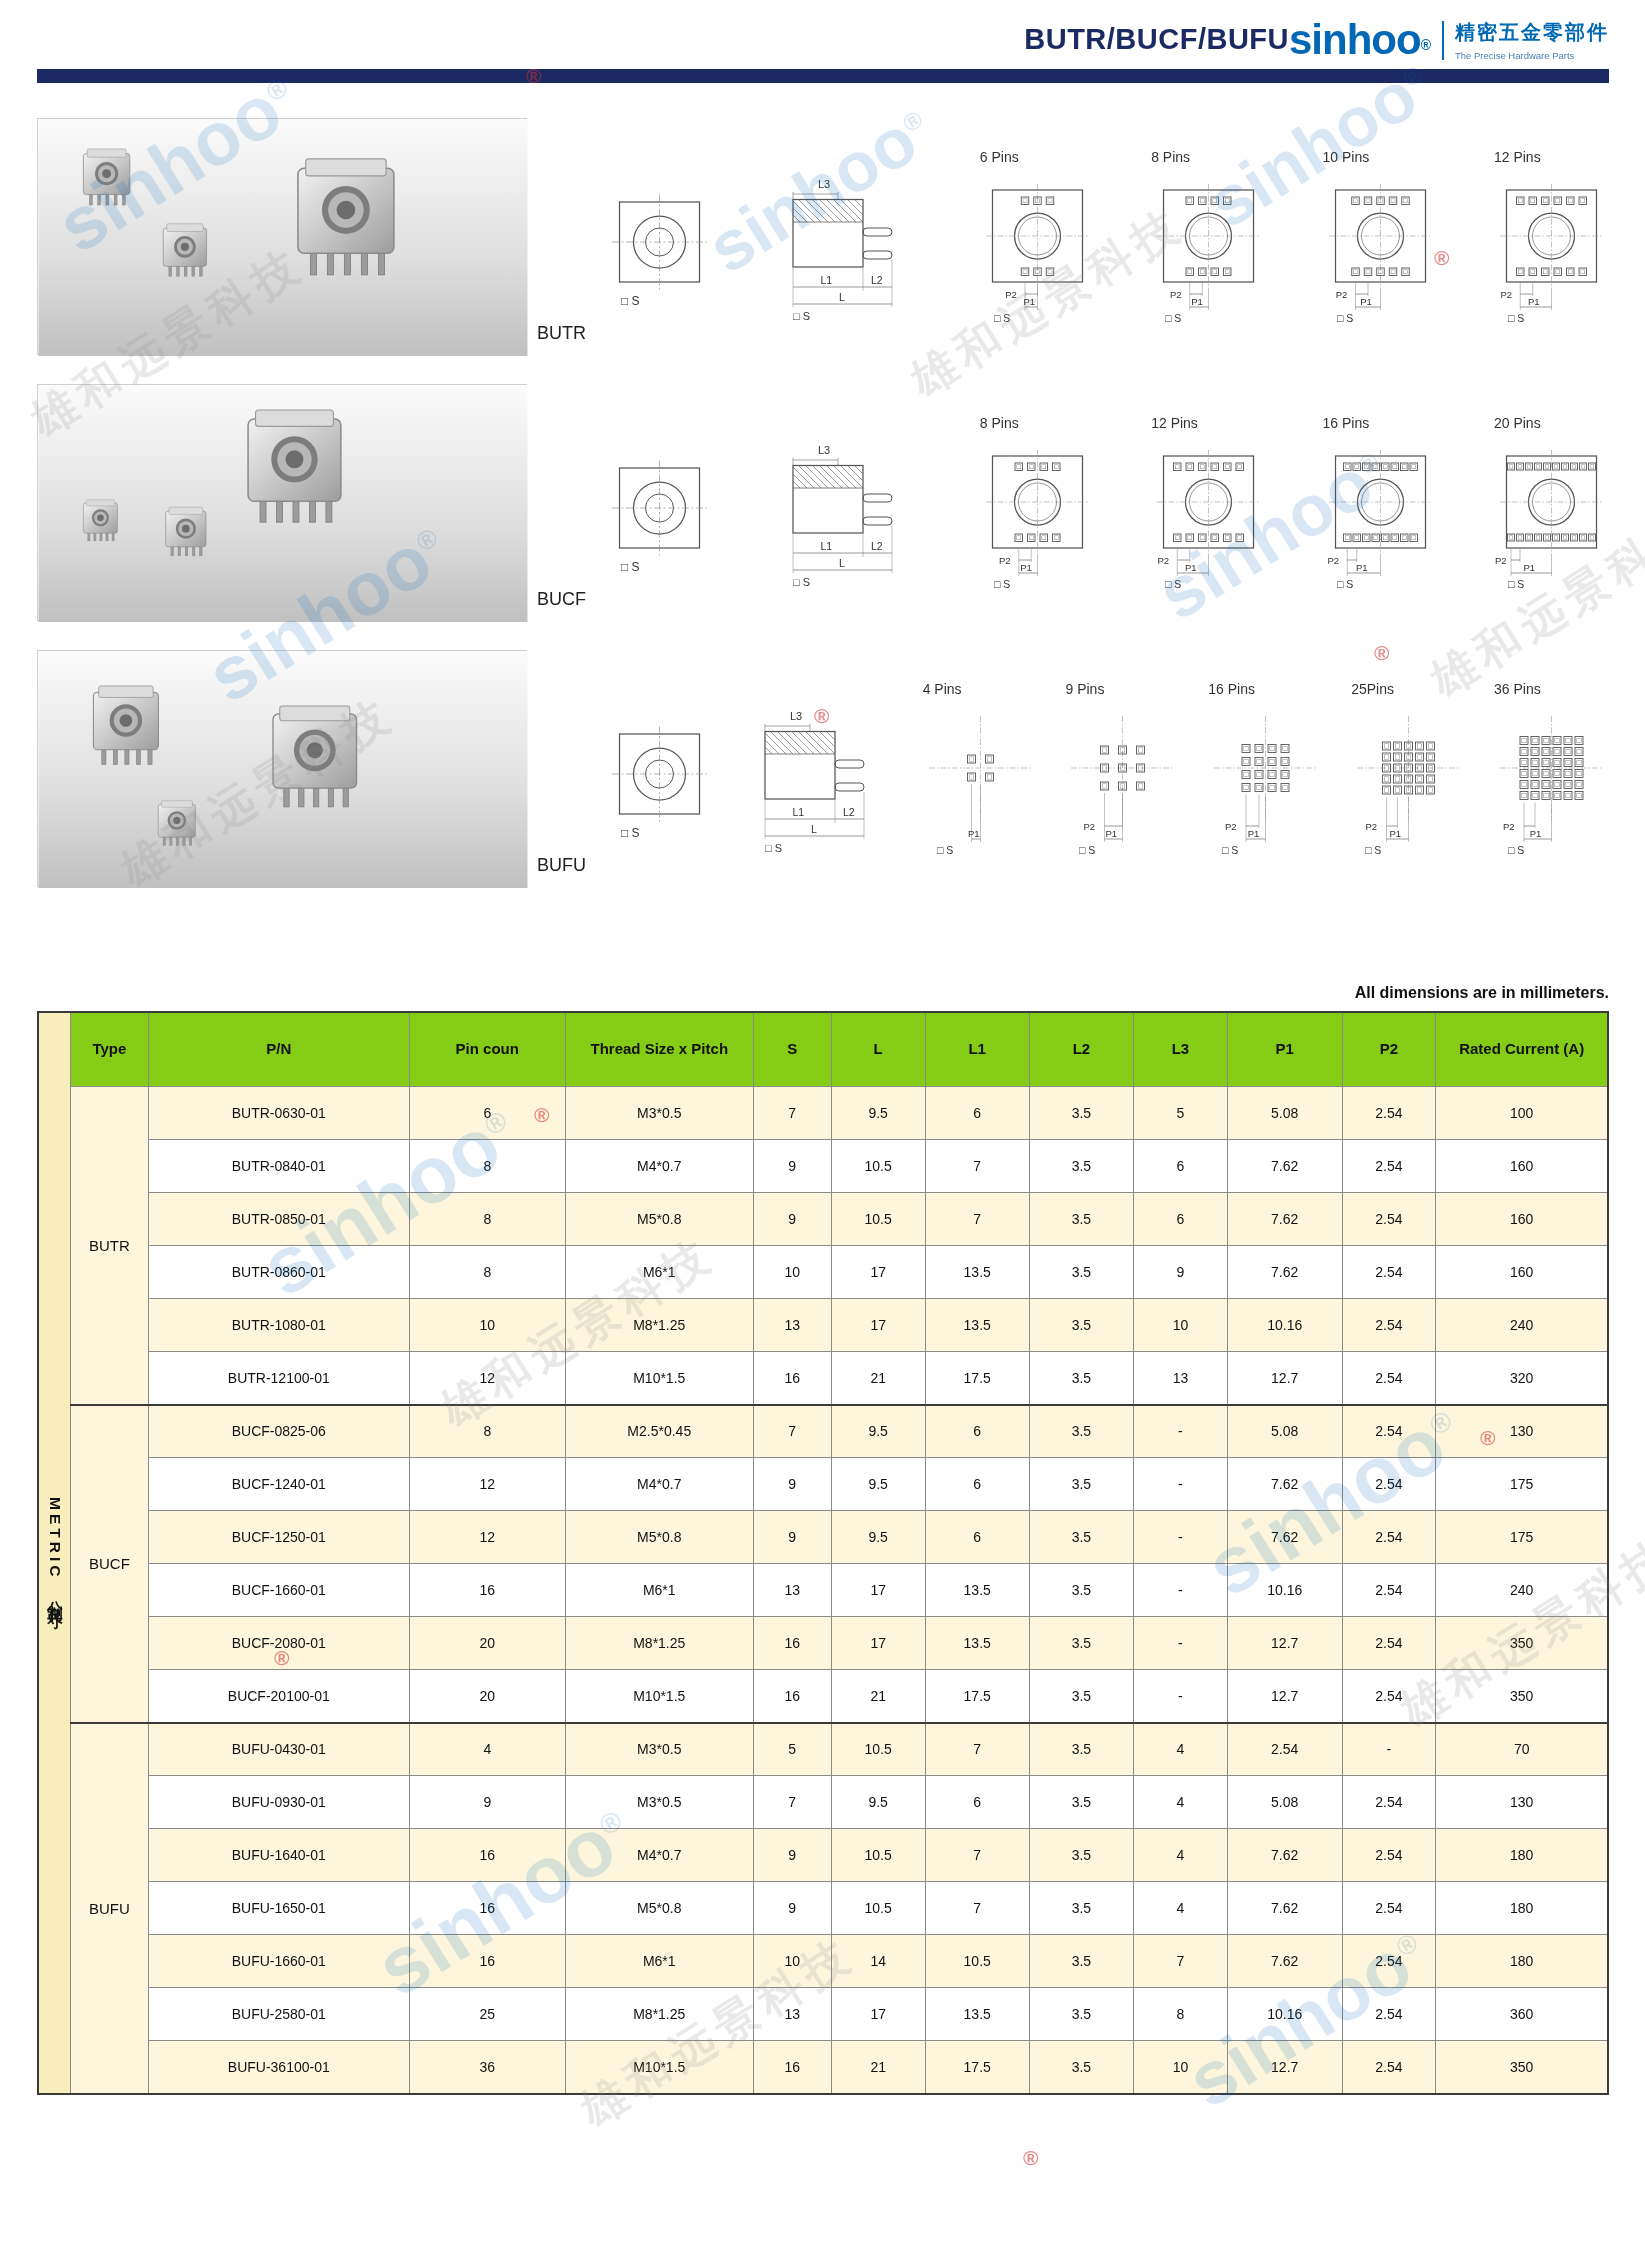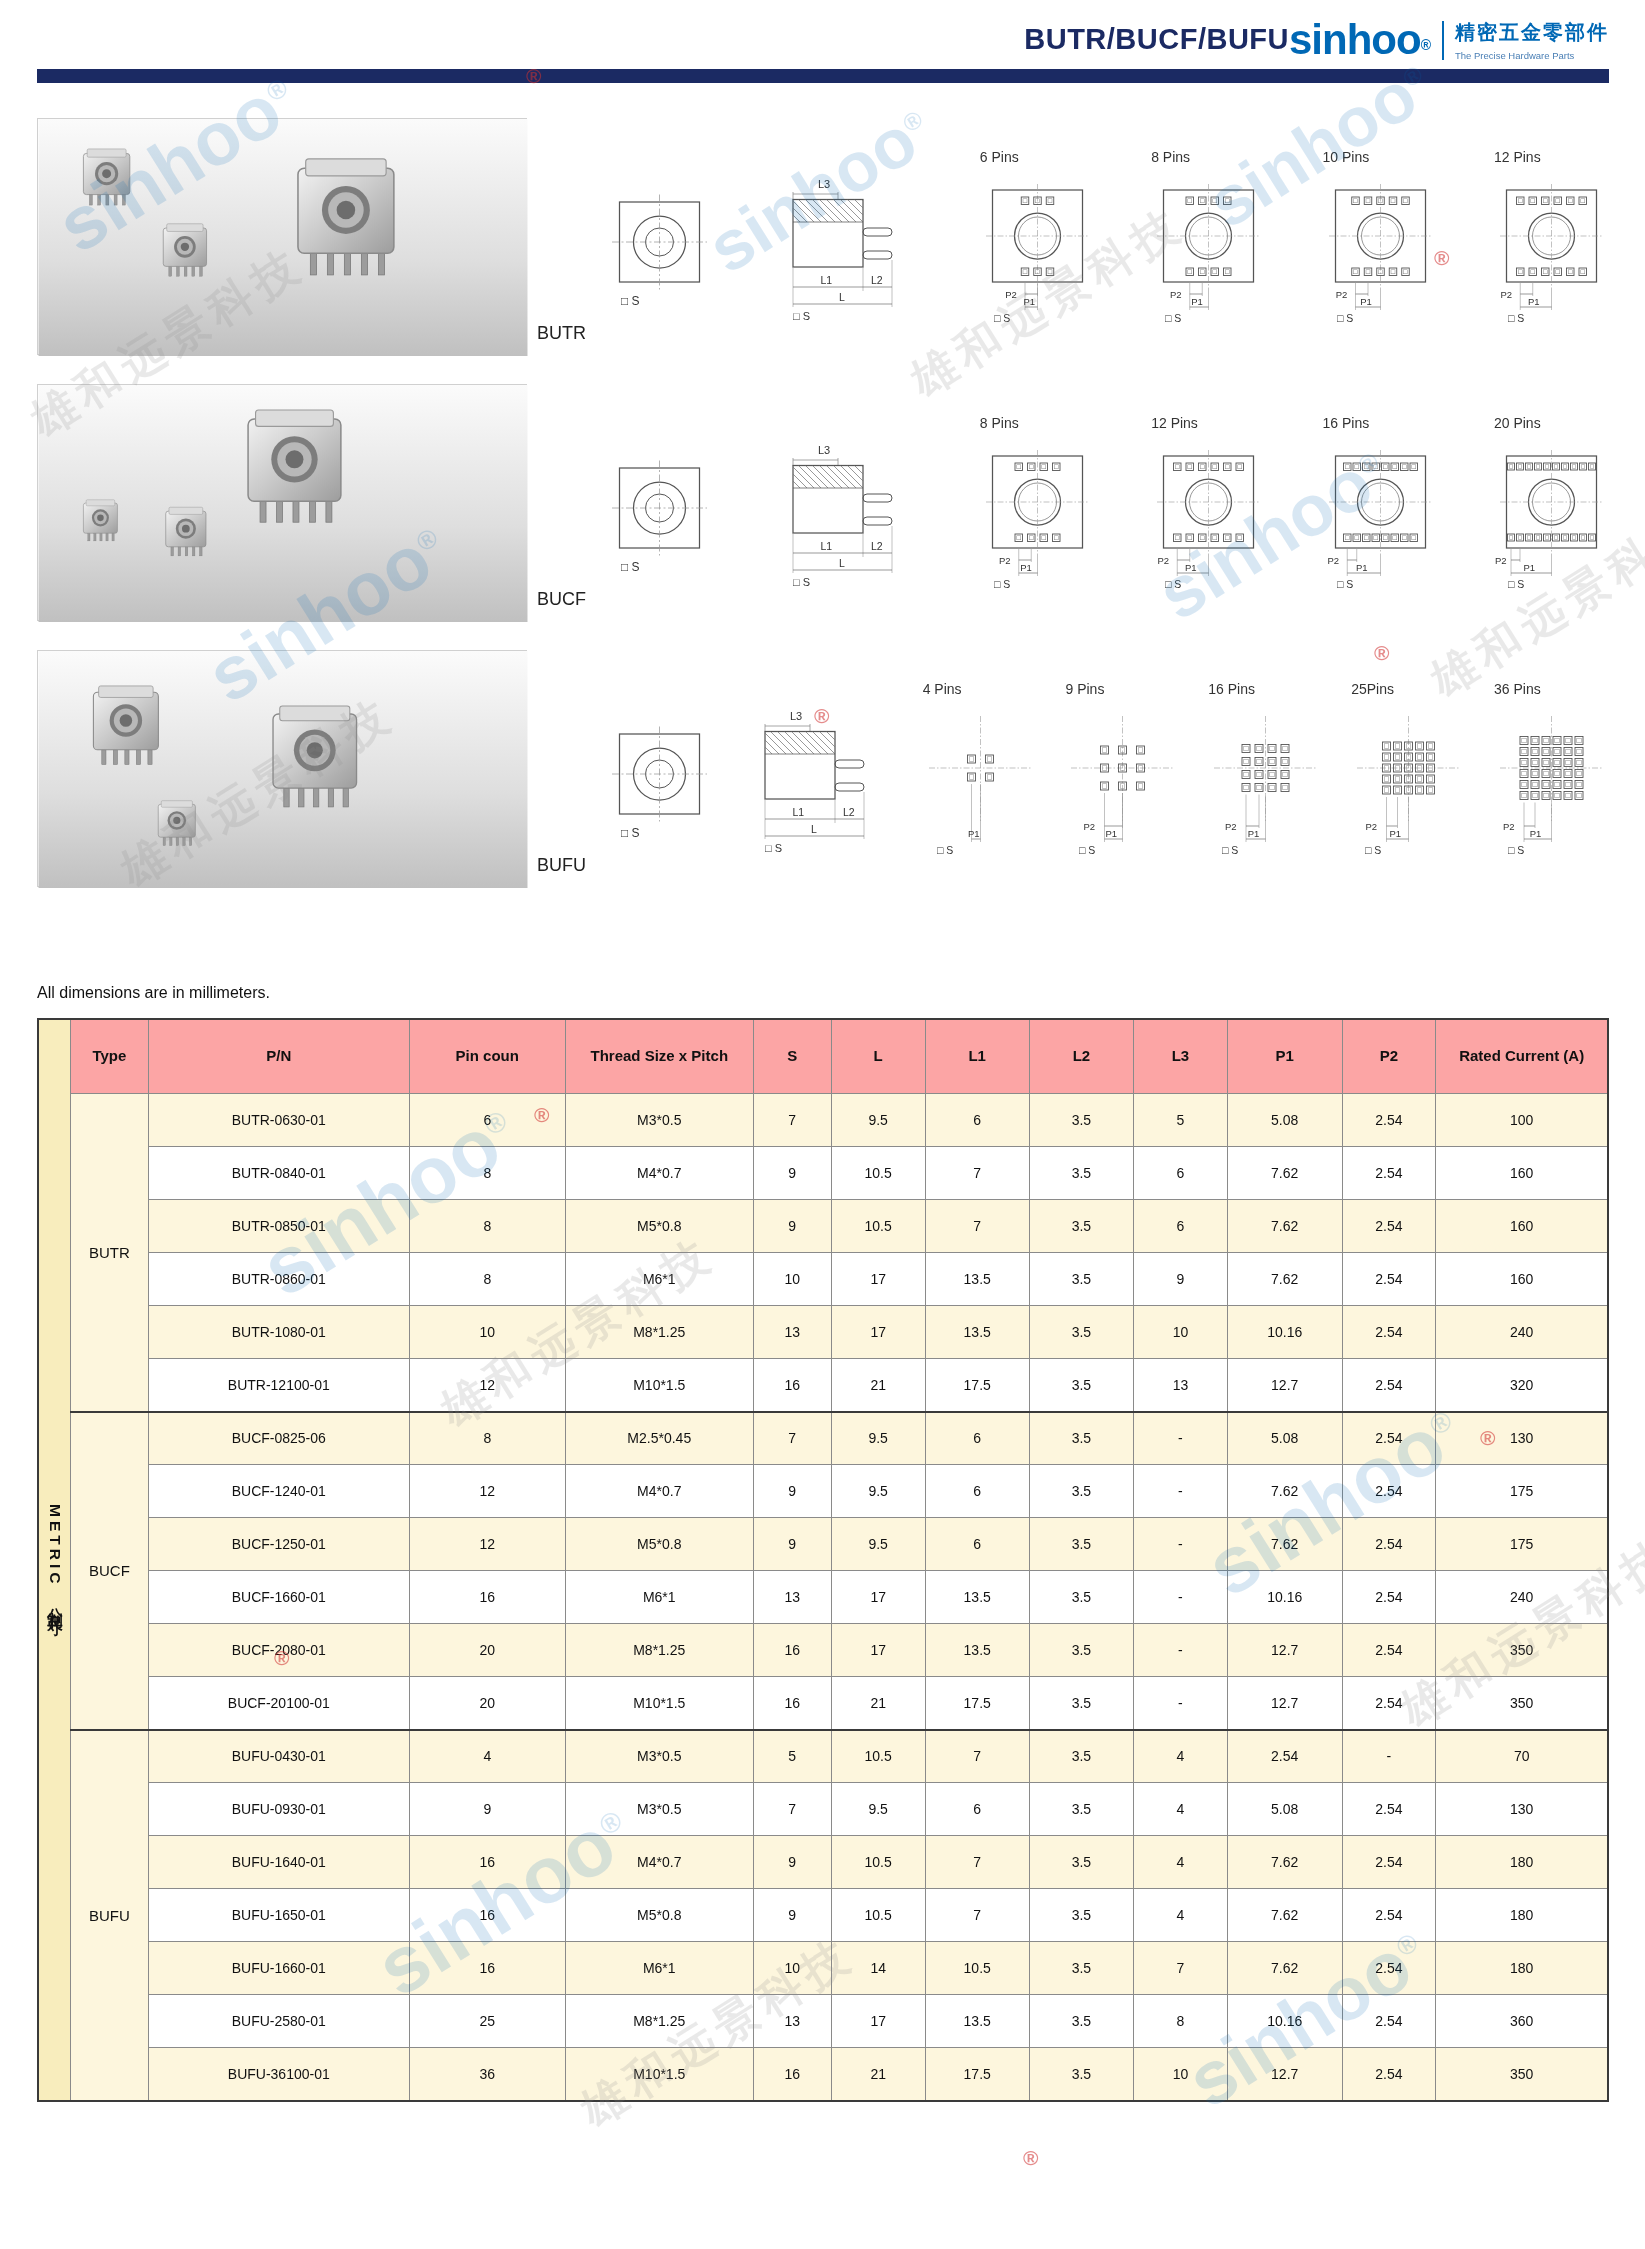--- a/index.html
+++ b/index.html
@@ -22,25 +22,25 @@
   
   .products { padding:27.5px 37px 0; position:relative; z-index:2; }
   .product-row { display:flex; align-items:center; height:252px; margin-bottom:14px; }
   .product-photo { width:490px; height:237px; flex:none; border:0.5px solid #d0d0d0; }
   .product-label { width:85px; flex:none; align-self:flex-end; padding:0 0 19px 10px; font-size:18px; color:#222; }
   .drawings { flex:1; display:flex; align-items:center; justify-content:space-between; gap:3px; }
   .pin-block { display:flex; flex-direction:column; align-items:flex-start; }
   .pin-label { font-size:14px; color:#333; margin-bottom:3px; height:17px; }
   svg { font-family:inherit; }
   
-  .note { padding:75px 37px 16px; font-size:16px; font-weight:normal; color:#111; position:relative; z-index:2; }
+  .note { padding:75px 37px 9px; font-size:16px; font-weight:bold; color:#111; position:relative; z-index:2;text-align:right; }
   .spec-table-wrap { padding:0 37px 20px; position:relative; z-index:2; }
   table.spec { width:100%; border-collapse:collapse; border:2.5px solid #3a3a3a; table-layout:fixed; }
   table.spec th, table.spec td { border:1px solid #8a8a8a; text-align:center; vertical-align:middle; font-size:14px; padding:1px; }
-  table.spec tr.head th { height:75px; background:#fca5a5; font-weight:bold; font-size:15px; line-height:1.25; }
+  table.spec tr.head th { height:75px; background:#84cc16; font-weight:bold; font-size:15px; line-height:1.25; }
   table.spec td { height:53px; background:#ffffff; }
   table.spec tr.alt td { background:#fdf6dd; }
   table.spec td.metric-cell { background:#f8edbd; font-weight:bold; font-size:15.5px; }
   .metric-cell span { writing-mode:vertical-rl; letter-spacing:4px; }
   table.spec td.type-cell { background:#ffffff; font-size:15px; }
   table.spec tr.group-start td { border-top:2.5px solid #3a3a3a; }
   
   .watermarks { position:absolute; inset:0; z-index:5; pointer-events:none; }
   .wm { position:absolute; font-weight:bold; white-space:nowrap; transform:rotate(-32deg); transform-origin:left center; }
   .wm-blue { color:#0068b5; opacity:.15; }

